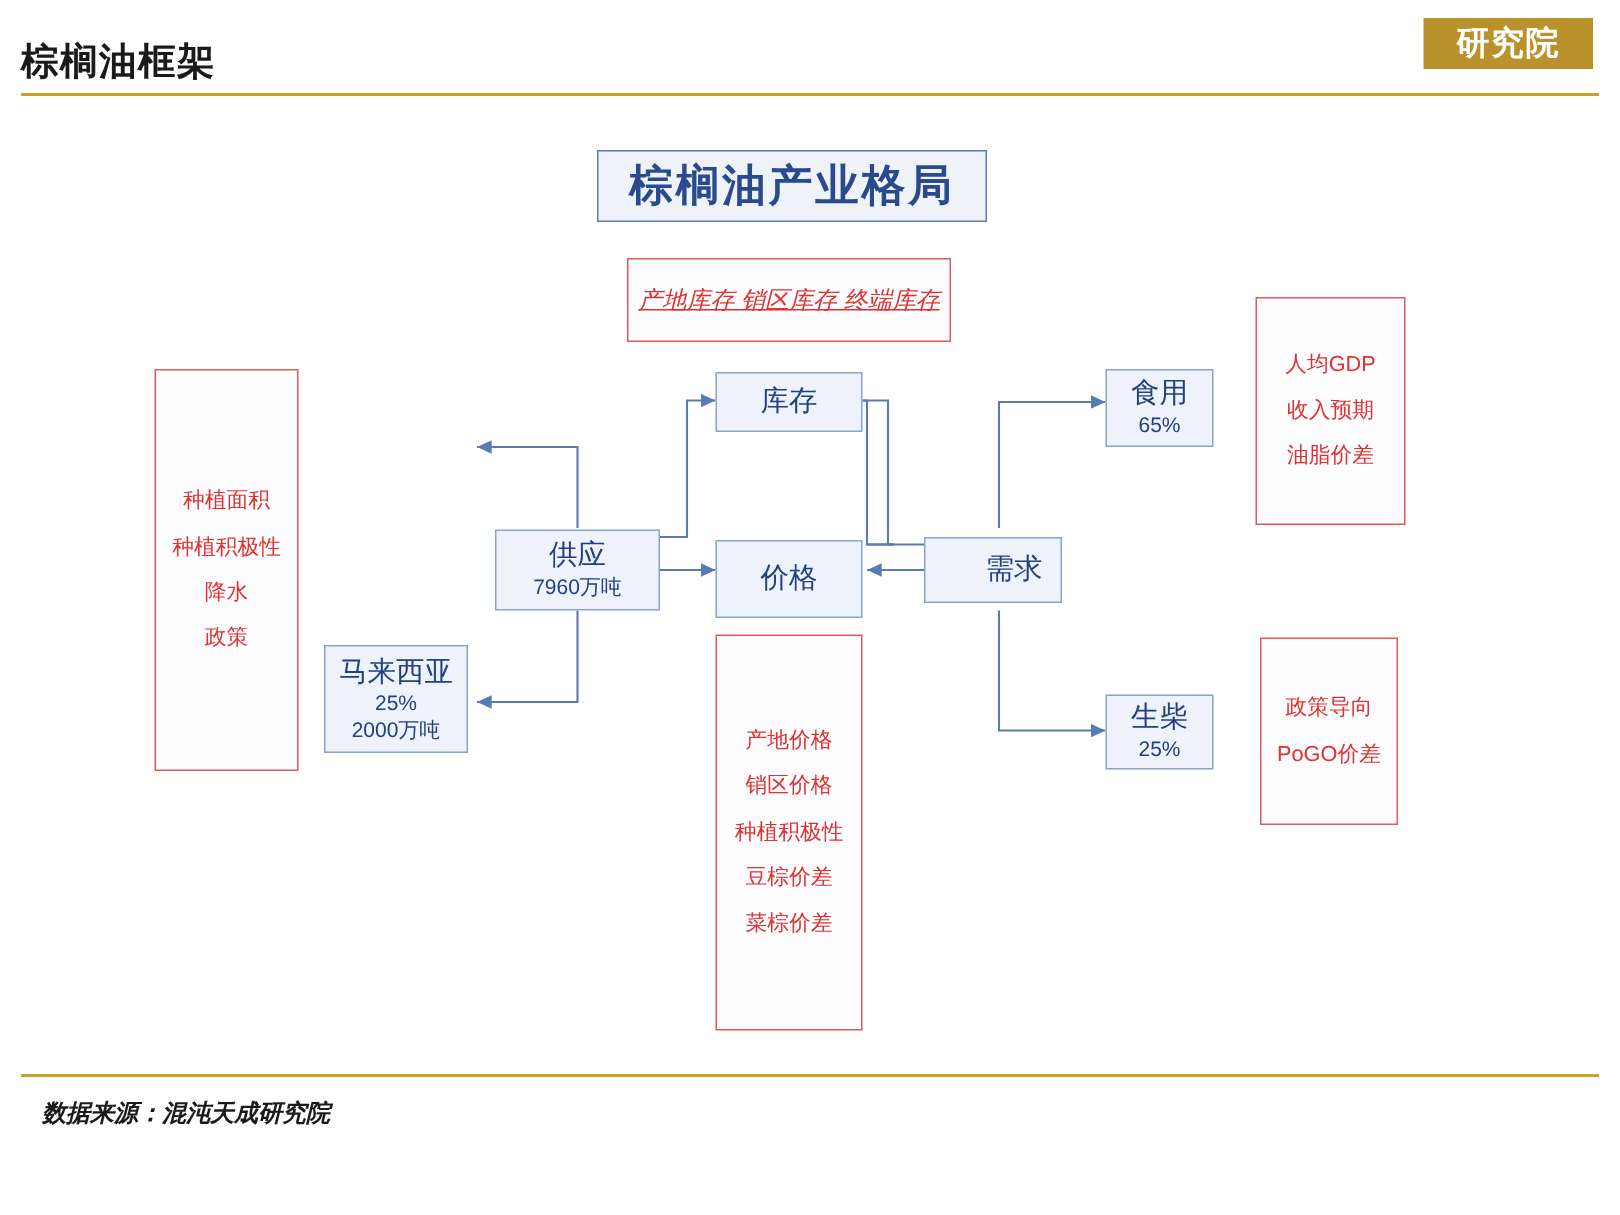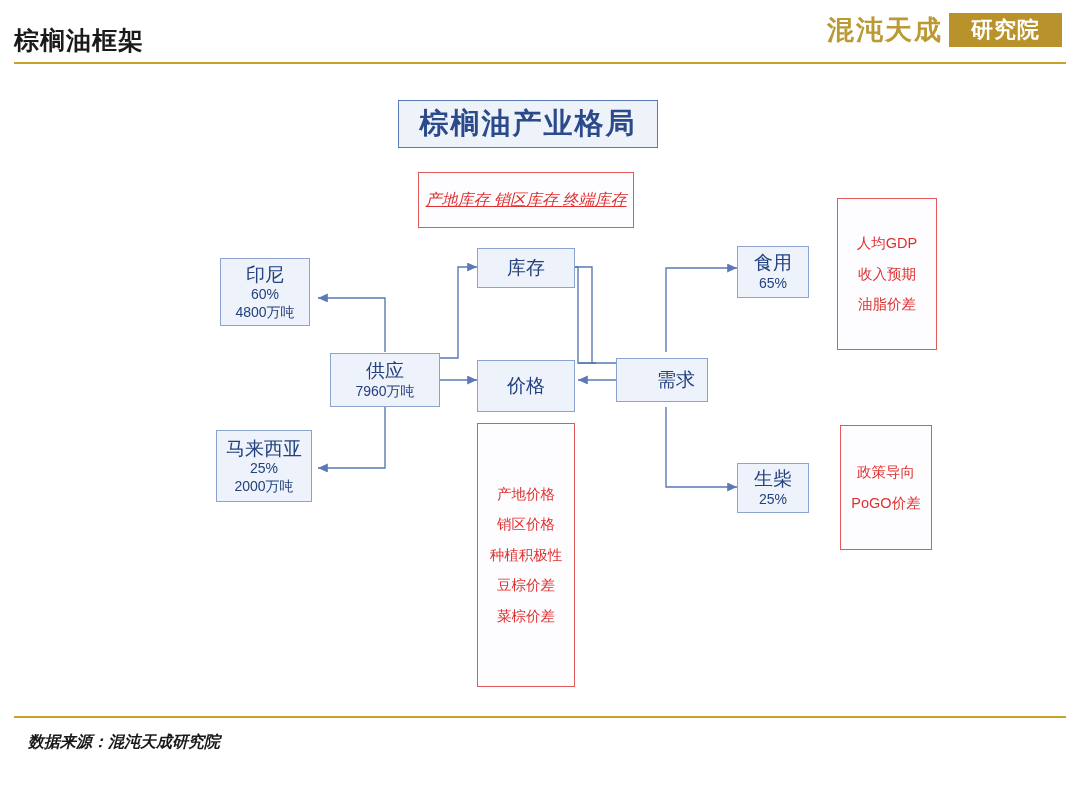--- a/index.html
+++ b/index.html
@@ -149,21 +149,20 @@
   }
 </style>
 </head>
 <body>
 
 <div class="slide">
 
   <div class="header-title">棕榈油框架</div>
   <div class="header-rule"></div>
   <div class="logo">
-    <span class="logo-main">混沌天成</span>
     <span class="logo-badge">研究院</span>
   </div>
 
   <div class="diagram-title">棕榈油产业格局</div>
 
   <svg class="connectors">
     <defs>
       <marker id="arrowblue" markerWidth="9" markerHeight="9" refX="7" refY="3.2" orient="auto">
         <path d="M0,0 L7,3.2 L0,6.4 z" fill="#5b7ab5"></path>
       </marker>
@@ -188,26 +187,27 @@
       <path d="M666,352 L666,268 L737,268" marker-end="url(#arrowblue)"></path>
 
       <path d="M666,407 L666,487 L737,487" marker-end="url(#arrowblue)"></path>
     </g>
   </svg>
 
   <div class="box box-red-italic" style="left:418px; top:172px; width:216px; height:56px;">
     <div>产地库存  销区库存  终端库存</div>
   </div>
 
-
-  <div class="box box-blue" style="left:220px; top:258px; width:90px; height:68px;">
-    <div class="main">印尼</div>
-    <div class="sub">60%</div>
-    <div class="sub">4800万吨</div>
-  </div>
+  <div class="box box-red" style="left:103px; top:246px; width:96px; height:268px;">
+    <div>种植面积</div>
+    <div>种植积极性</div>
+    <div>降水</div>
+    <div>政策</div>
+  </div>
+
 
   <div class="box box-blue" style="left:216px; top:430px; width:96px; height:72px;">
     <div class="main">马来西亚</div>
     <div class="sub">25%</div>
     <div class="sub">2000万吨</div>
   </div>
 
   <div class="box box-blue" style="left:330px; top:353px; width:110px; height:54px;">
     <div class="main">供应</div>
     <div class="sub">7960万吨</div>

